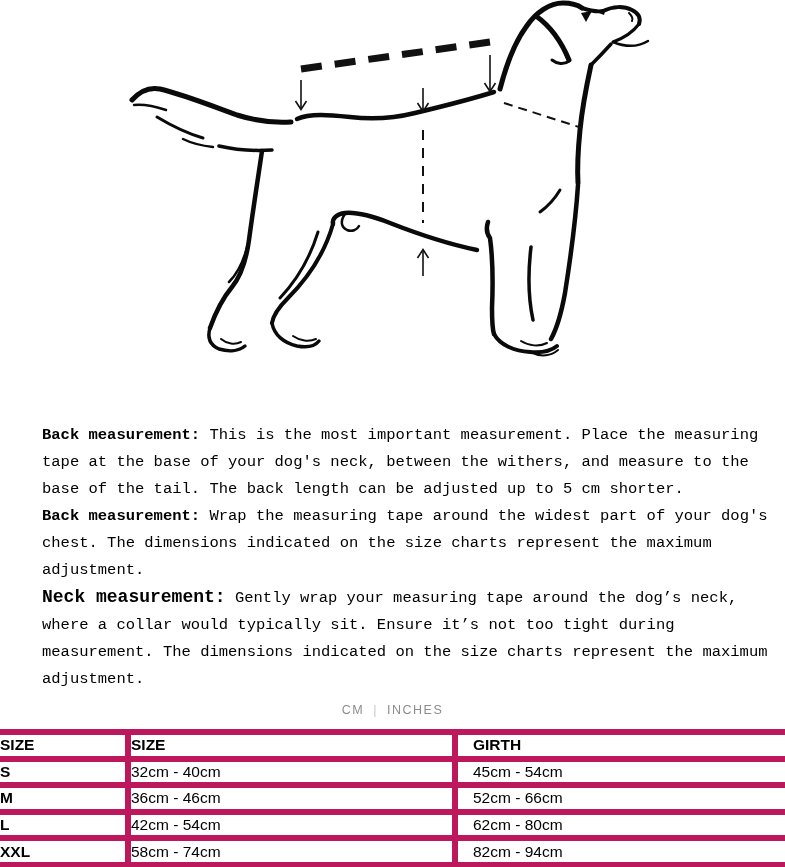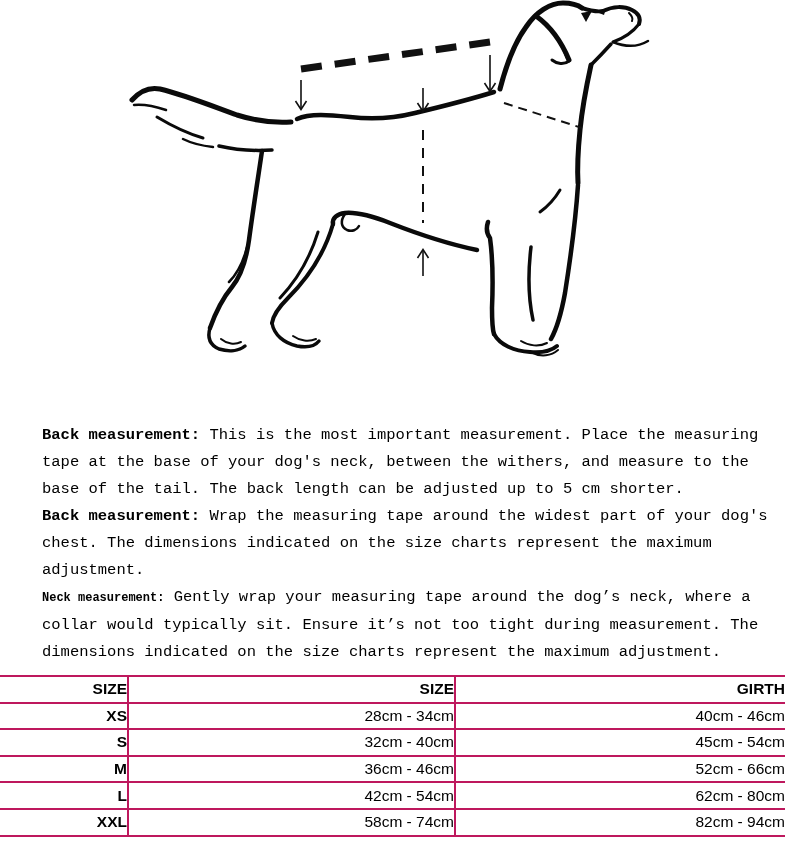--- a/index.html
+++ b/index.html
@@ -6,30 +6,30 @@
   html,body { margin:0; padding:0; background:#ffffff; }
   body { width:785px; height:867px; font-family:"Liberation Sans", sans-serif; color:#000; }
   .page { position:relative; width:785px; height:867px; overflow:hidden; background:#fff; }
 
   .illustration { width:785px; height:406px; }
   .illustration svg { display:block; }
 
   .instructions { padding:16px 15px 0 42px; font-size:15.5px; line-height:27px; color:#000; }
   .instructions p { margin:0;font-family:Liberation Mono, monospace; }
   .lead { font-weight:bold; }
-  .lead-small { font-weight:bold; font-size:12px; }
+  .lead-small { font-weight:bold; font-size:18px; }
 
   .unit-row { margin-top:7px; text-align:center; font-size:12.5px; letter-spacing:1.5px;
               color:#8d8d8d; height:20px; line-height:20px; }
   .unit-row .unit { cursor:pointer; padding:0 4px; }
   .unit-row .divider { color:#c9c9c9; padding:0 5px; }
 
   table.size-chart { width:785px; border-collapse:collapse; margin-top:9px;
                      font-size:15.5px; table-layout:fixed; }
-  .size-chart th, .size-chart td { border:2px solid #be185d; text-align:right;
+  .size-chart th, .size-chart td { border:6px solid #be185d; text-align:left;
                      height:26.6px; padding:0; font-weight:normal; }
   .size-chart th { font-weight:bold; }
   .size-chart td.size-col { font-weight:bold; }
   .size-chart th:first-child, .size-chart td:first-child { border-left:none; }
   .size-chart th:last-child, .size-chart td:last-child { border-right:none;padding-left:15px; }
   .col-size  { width:128px; }
   .col-neck  { width:327px; }
   .col-girth { width:330px; }
 </style>
 </head>
@@ -117,40 +117,38 @@
       </g>
     </svg>
   </div>
 
   <div class="instructions">
     <p><span class="lead">Back measurement:</span> <span>This is the most important measurement. Place the measuring tape at the base of your dog's neck, between the withers, and measure to the base of the tail. The back length can be adjusted up to 5 cm shorter.</span></p>
     <p><span class="lead">Back measurement:</span> <span>Wrap the measuring tape around the widest part of your dog's chest. The dimensions indicated on the size charts represent the maximum adjustment.</span></p>
     <p><span class="lead-small">Neck measurement:</span> <span>Gently wrap your measuring tape around the dog’s neck, where a collar would typically sit. Ensure it’s not too tight during measurement. The dimensions indicated on the size charts represent the maximum adjustment.</span></p>
   </div>
 
+  <div class="unit-row">
+    <span class="unit">CM</span><span class="divider">|</span><span class="unit">INCHES</span>
+  </div>
 
   <table class="size-chart">
     <colgroup>
         <col class="col-size">
         <col class="col-neck">
         <col class="col-girth">
       </colgroup>
     <thead>
       <tr>
         <th>SIZE</th>
         <th>SIZE</th>
         <th>GIRTH</th>
       </tr>
     </thead>
     <tbody>
-      <tr>
-        <td class="size-col">XS</td>
-        <td>28cm - 34cm</td>
-        <td>40cm - 46cm</td>
-      </tr>
       <tr>
         <td class="size-col">S</td>
         <td>32cm - 40cm</td>
         <td>45cm - 54cm</td>
       </tr>
       <tr>
         <td class="size-col">M</td>
         <td>36cm - 46cm</td>
         <td>52cm - 66cm</td>
       </tr>

